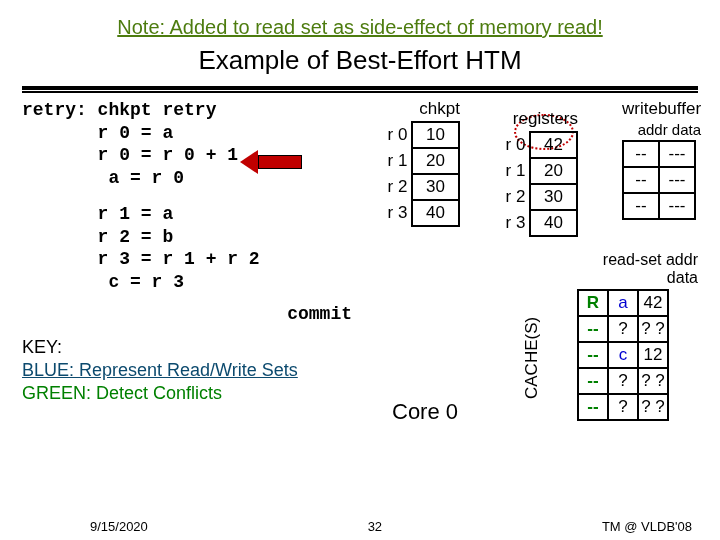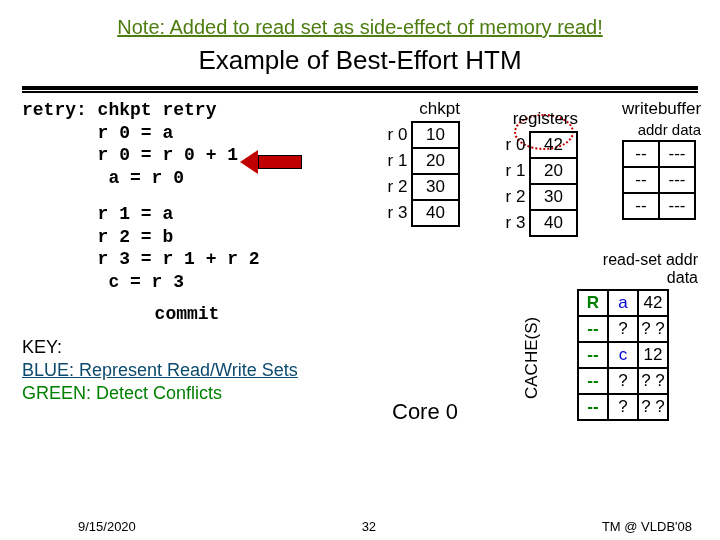--- a/index.html
+++ b/index.html
@@ -5,21 +5,21 @@
   * { box-sizing: border-box; margin: 0; padding: 0; }
   body { font-family: Arial, Helvetica, sans-serif; width: 720px; height: 540px; background: #fff; position: relative; }
   .wrap { padding: 8px 22px 0 22px; }
   .note { color: #4d7c0f; font-size: 20px; text-decoration: underline; text-align: center; margin: 8px 0 6px 0; }
   .title { font-size: 26px; text-align: center; margin-bottom: 10px; }
   .hr1 { border: none; border-top: 4px solid #000; margin: 2px 0 1px 0; }
   .hr2 { border: none; border-top: 2px solid #000; margin: 0 0 6px 0; }
   .content { display: flex; }
   .left { width: 330px; }
   .code { font-family: "Courier New", monospace; font-size: 18px; font-weight: bold; white-space: pre; color: #000; position: relative; line-height: 1.25; }
-  .commit { text-align: center; margin: 10px 0 10px 0; }
+  .commit { text-align: right; margin: 10px 0 10px 0; }
   .key { font-size: 18px; line-height: 1.3; margin-top: 6px; }
   .k-blue { color: #0c4a6e; text-decoration: underline; }
   .k-red { color: #c00000; }
   .k-green { color: #008000; }
   .right { position: relative; flex: 1; }
   .tbl { position: absolute; }
   .tbl .hdr { text-align: right; font-size: 17px; margin-bottom: 2px; }
   .tbl table { border-collapse: collapse; }
   .tbl td { border: 2px solid #000; width: 47px; height: 26px; text-align: center; font-size: 17px; }
   .tbl td.lbl { border: none; width: 28px; font-size: 17px; }
@@ -32,21 +32,21 @@
   .readset .hdr { font-size: 16px; }
   .readset td { width: 30px; }
   .readset td.g { color: #008000; font-weight: bold; }
   .core0 { position: absolute; left: 40px; top: 300px; font-size: 22px; }
   .cachelbl { position: absolute; left: 170px; top: 300px; font-size: 17px; transform: rotate(-90deg); transform-origin: left top; }
   .dotted-ring { position: absolute; left: 162px; top: 15px; width: 60px; height: 36px; border: 2.5px dotted #c00000; border-radius: 50%; }
   .arrow { position: absolute; left: 240px; top: 150px; }
   .arrow .shaft { width: 44px; height: 14px; background: #c00000; border: 1px solid #000; display: inline-block; vertical-align: middle; }
   .arrow .head { width: 0; height: 0; border-top: 12px solid transparent; border-bottom: 12px solid transparent; border-right: 18px solid #c00000; display: inline-block; vertical-align: middle; }
   .blueval { color: #0000d0; }
-  .footer { position: absolute; bottom: 6px; left: 0; right: 0; display: flex; justify-content: space-between; font-size: 13px; padding: 0 28px 0 78px; }
+  .footer { position: absolute; bottom: 6px; left: 12px; right: 0; display: flex; justify-content: space-between; font-size: 13px; padding: 0 28px 0 78px; }
 </style>
 </head>
 <body>
 
 <div class="wrap">
   <div class="note">Note: Added to read set as side-effect of memory read!</div>
   <div class="title">Example of Best-Effort HTM</div>
   <hr class="hr1">
   <hr class="hr2">
 

